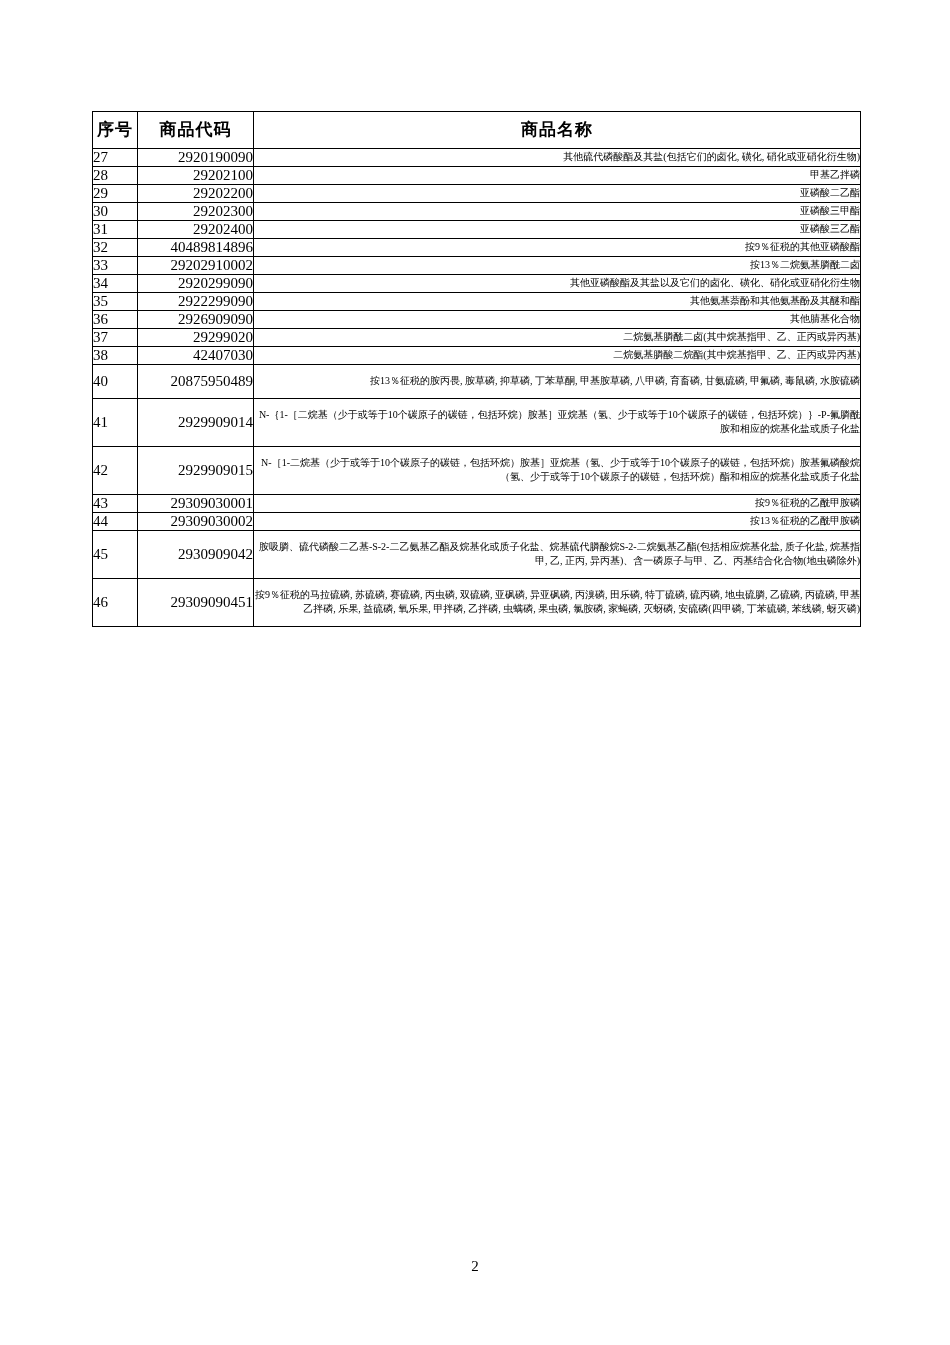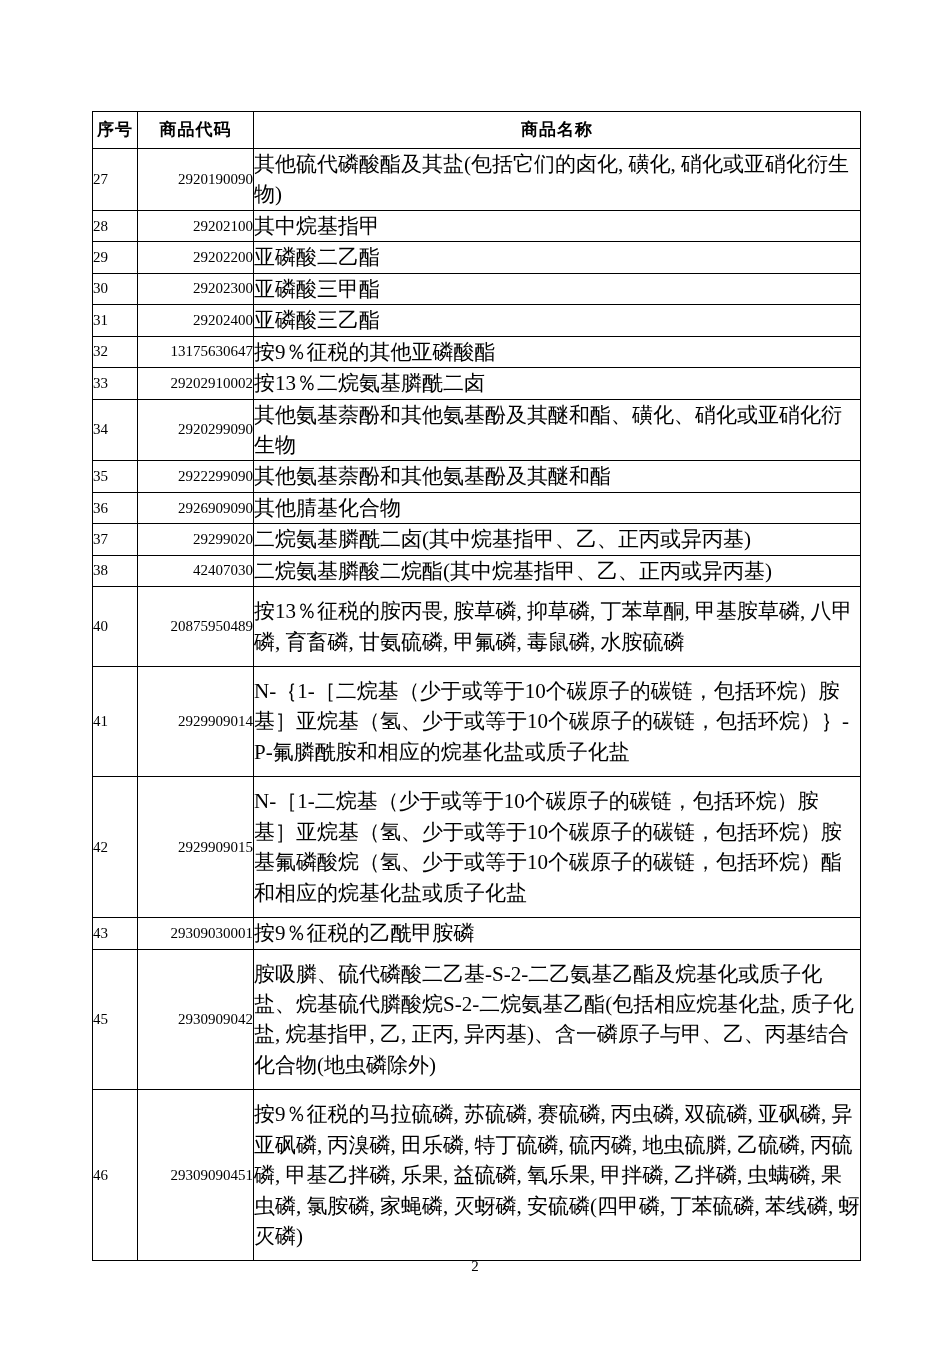--- a/index.html
+++ b/index.html
@@ -56,22 +56,22 @@
     font-size: 15px;
     padding: 3px 2px;
   }
   td.code {
     text-align: right;
     font-size: 15px;
     padding: 3px 4px 3px 6px;
     white-space: nowrap;
   }
   td.name {
-    text-align: left;
-    font-size: 21px;
+    text-align: right;
+    font-size: 10px;
     line-height: 1.45;
     padding: 4px 5px 4px 7px;
     word-break: break-all;
   }
   td.name.tall {
     padding-top: 9px;
     padding-bottom: 9px;
   }
   .page-number {
     position: absolute;
@@ -106,21 +106,21 @@
 
         <tr>
           <td class="seq">27</td>
           <td class="code">2920190090</td>
           <td class="name">其他硫代磷酸酯及其盐(包括它们的卤化, 磺化, 硝化或亚硝化衍生物)</td>
         </tr>
 
         <tr>
           <td class="seq">28</td>
           <td class="code">29202100</td>
-          <td class="name">其中烷基指甲</td>
+          <td class="name">甲基乙拌磷</td>
         </tr>
 
         <tr>
           <td class="seq">29</td>
           <td class="code">29202200</td>
           <td class="name">亚磷酸二乙酯</td>
         </tr>
 
         <tr>
           <td class="seq">30</td>
@@ -129,34 +129,34 @@
         </tr>
 
         <tr>
           <td class="seq">31</td>
           <td class="code">29202400</td>
           <td class="name">亚磷酸三乙酯</td>
         </tr>
 
         <tr>
           <td class="seq">32</td>
-          <td class="code">13175630647</td>
+          <td class="code">40489814896</td>
           <td class="name">按9％征税的其他亚磷酸酯</td>
         </tr>
 
         <tr>
           <td class="seq">33</td>
           <td class="code">29202910002</td>
           <td class="name">按13％二烷氨基膦酰二卤</td>
         </tr>
 
         <tr>
           <td class="seq">34</td>
           <td class="code">2920299090</td>
-          <td class="name">其他氨基萘酚和其他氨基酚及其醚和酯、磺化、硝化或亚硝化衍生物</td>
+          <td class="name">其他亚磷酸酯及其盐以及它们的卤化、磺化、硝化或亚硝化衍生物</td>
         </tr>
 
         <tr>
           <td class="seq">35</td>
           <td class="code">2922299090</td>
           <td class="name">其他氨基萘酚和其他氨基酚及其醚和酯</td>
         </tr>
 
         <tr>
           <td class="seq">36</td>
@@ -194,20 +194,25 @@
           <td class="code">2929909015</td>
           <td class="name tall">N-［1-二烷基（少于或等于10个碳原子的碳链，包括环烷）胺基］亚烷基（氢、少于或等于10个碳原子的碳链，包括环烷）胺基氟磷酸烷（氢、少于或等于10个碳原子的碳链，包括环烷）酯和相应的烷基化盐或质子化盐</td>
         </tr>
 
         <tr>
           <td class="seq">43</td>
           <td class="code">29309030001</td>
           <td class="name">按9％征税的乙酰甲胺磷</td>
         </tr>
 
+        <tr>
+          <td class="seq">44</td>
+          <td class="code">29309030002</td>
+          <td class="name">按13％征税的乙酰甲胺磷</td>
+        </tr>
 
         <tr>
           <td class="seq">45</td>
           <td class="code">2930909042</td>
           <td class="name tall">胺吸膦、硫代磷酸二乙基-S-2-二乙氨基乙酯及烷基化或质子化盐、烷基硫代膦酸烷S-2-二烷氨基乙酯(包括相应烷基化盐, 质子化盐, 烷基指甲, 乙, 正丙, 异丙基)、含一磷原子与甲、乙、丙基结合化合物(地虫磷除外)</td>
         </tr>
 
         <tr>
           <td class="seq">46</td>
           <td class="code">29309090451</td>

